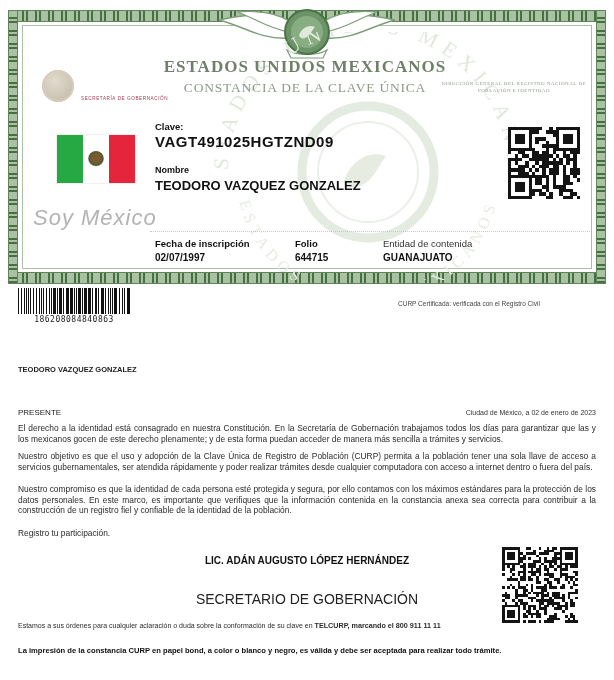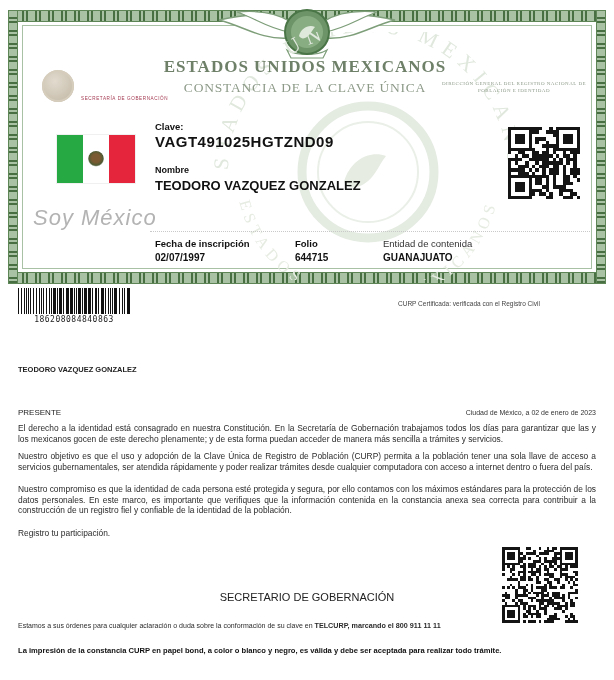--- a/index.html
+++ b/index.html
@@ -72,21 +72,21 @@
   .cert-text{left:398px;top:300px;font-size:6.5px;color:#444;z-index:3;}
 
   
   .recipient{left:18px;top:365px;font-size:7.5px;font-weight:bold;}
   .presente{left:18px;top:408px;font-size:8px;}
   .dateline{left:340px;top:409px;width:256px;text-align:right;font-size:7px;color:#333;}
   .para{left:18px;width:578px;font-size:8.4px;line-height:10.5px;text-align:justify;color:#2b2b2b;}
   .p1{top:423px;} .p2{top:451px;} .p3{top:484px;}
   .thanks{left:18px;top:528px;font-size:8.4px;color:#2b2b2b;}
   .signer-name{left:18px;top:555px;width:578px;text-align:center;font-size:10px;font-weight:bold;color:#111;}
-  .signer-title{left:18px;top:591px;width:578px;text-align:center;font-size:11px;color:#222;}
+  .signer-title{left:18px;top:591px;width:578px;text-align:center;font-size:14px;color:#222;}
 
   .contact{left:18px;top:621px;font-size:7px;color:#2b2b2b;}
   .contact b{font-size:7.2px;}
   .print-note{left:18px;top:646px;width:578px;font-size:7.6px;font-weight:bold;color:#111;}
   .gratuito{left:0;top:658px;width:614px;text-align:center;font-size:11px;font-weight:bold;color:#111;letter-spacing:.5px;}
 </style>
 </head>
 <body>
 
 <div class="page">
@@ -380,20 +380,21 @@
 
   <div class="abs recipient">TEODORO VAZQUEZ GONZALEZ</div>
   <div class="abs presente">PRESENTE</div>
   <div class="abs dateline">Ciudad de México, a 02 de enero de 2023</div>
 
   <div class="abs para p1">El derecho a la identidad está consagrado en nuestra Constitución. En la Secretaría de Gobernación trabajamos todos los días para garantizar que las y los mexicanos gocen de este derecho plenamente; y de esta forma puedan acceder de manera más sencilla a trámites y servicios.</div>
   <div class="abs para p2">Nuestro objetivo es que el uso y adopción de la Clave Única de Registro de Población (CURP) permita a la población tener una sola llave de acceso a servicios gubernamentales, ser atendida rápidamente y poder realizar trámites desde cualquier computadora con acceso a internet dentro o fuera del país.</div>
   <div class="abs para p3">Nuestro compromiso es que la identidad de cada persona esté protegida y segura, por ello contamos con los máximos estándares para la protección de los datos personales. En este marco, es importante que verifiques que la información contenida en la constancia anexa sea correcta para contribuir a la construcción de un registro fiel y confiable de la identidad de la población.</div>
   <div class="abs thanks">Registro tu participación.</div>
 
+  <div class="abs signer-name">LIC. ADÁN AUGUSTO LÓPEZ HERNÁNDEZ</div>
   <div class="abs signer-title">SECRETARIO DE GOBERNACIÓN</div>
 
   <div class="qr qr-footer">
       <i style="left:23.59px;top:0.00px;width:2.62px;height:2.62px"></i>
       <i style="left:26.21px;top:0.00px;width:2.62px;height:2.62px"></i>
       <i style="left:36.69px;top:0.00px;width:2.62px;height:2.62px"></i>
       <i style="left:44.55px;top:0.00px;width:2.62px;height:2.62px"></i>
       <i style="left:49.79px;top:0.00px;width:2.62px;height:2.62px"></i>
       <i style="left:52.41px;top:0.00px;width:2.62px;height:2.62px"></i>
       <i style="left:31.45px;top:2.62px;width:2.62px;height:2.62px"></i>

